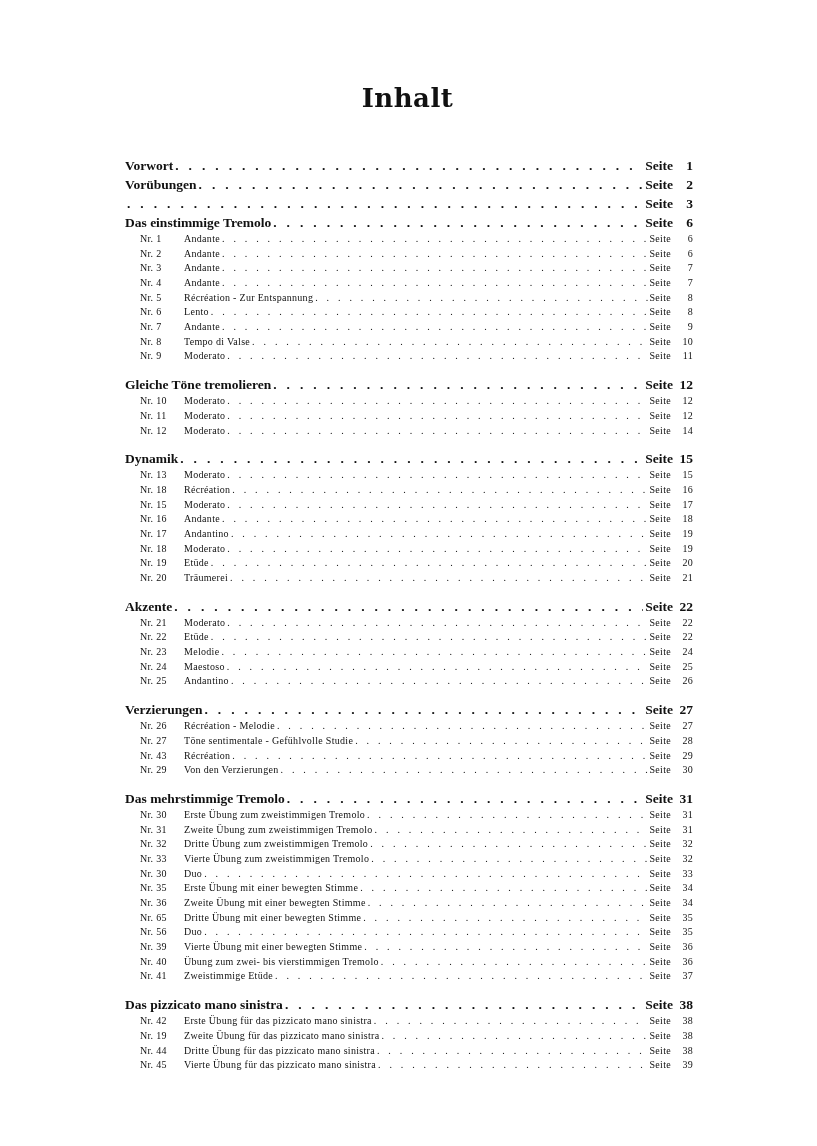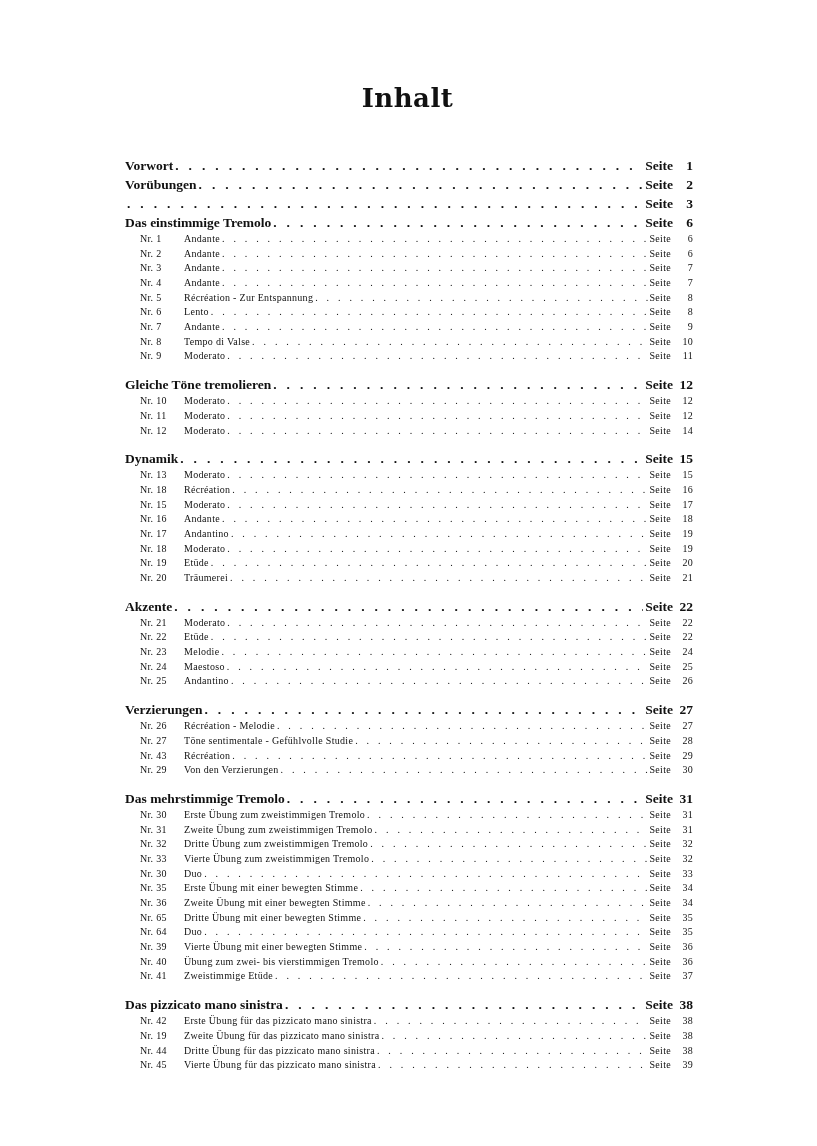--- a/index.html
+++ b/index.html
@@ -330,21 +330,21 @@
     <span class="page">34</span>
   </div>
     <div class="sub">
     <span class="num">Nr. 65</span>
     <span class="label">Dritte Übung mit einer bewegten Stimme</span>
     <span class="dots"></span>
     <span class="seite">Seite</span>
     <span class="page">35</span>
   </div>
     <div class="sub">
-    <span class="num">Nr. 64</span>
+    <span class="num">Nr. 56</span>
     <span class="label">Duo</span>
     <span class="dots"></span>
     <span class="seite">Seite</span>
     <span class="page">35</span>
   </div>
     <div class="sub">
     <span class="num">Nr. 39</span>
     <span class="label">Vierte Übung mit einer bewegten Stimme</span>
     <span class="dots"></span>
     <span class="seite">Seite</span>

